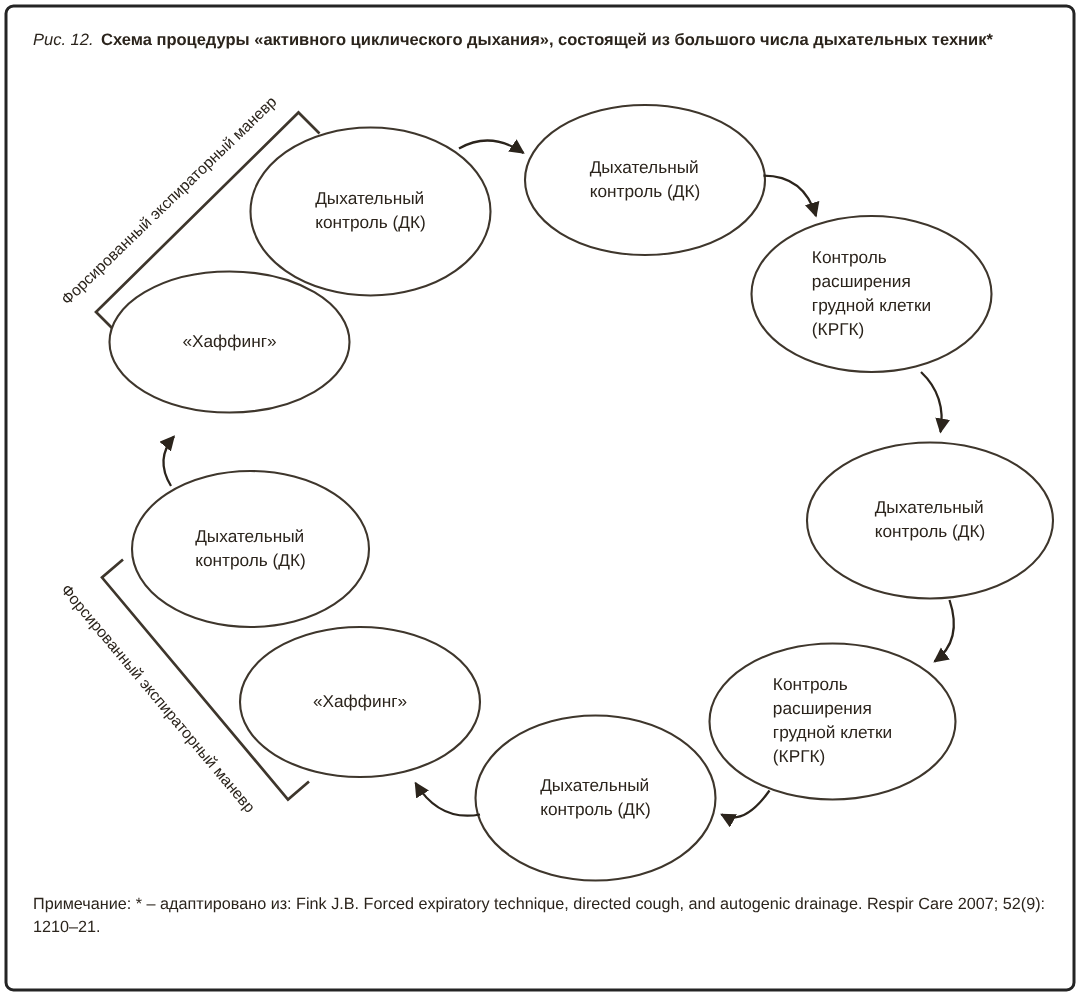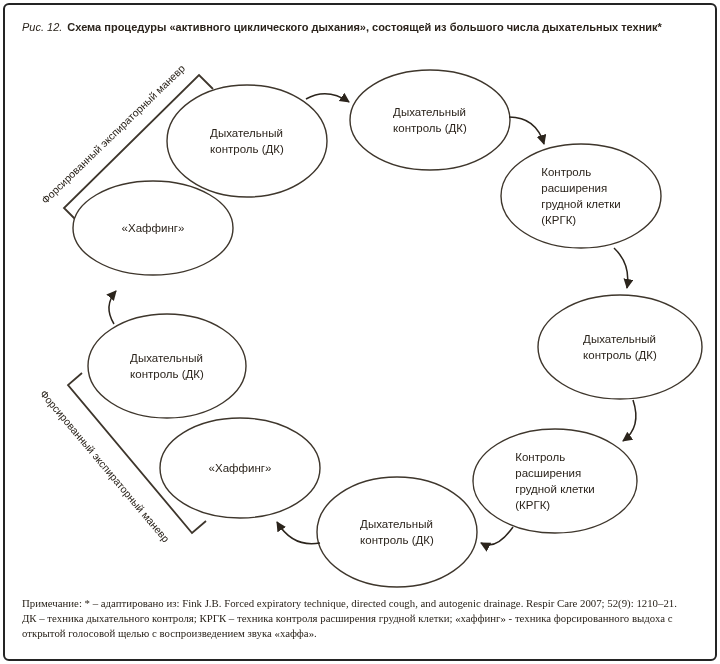--- a/index.html
+++ b/index.html
@@ -56,21 +56,20 @@
   .bracket-label.top { left: -2px; top: 128px; transform: rotate(-44deg); }
   .bracket-label.bottom { left: -10px; top: 460px; transform: rotate(50deg); }
   .notes {
     position: absolute;
     left: 22px;
     top: 596px;
     width: 692px;
     font-size: 10.8px;
     line-height: 15px;
     color: #2b241c;
-    font-family: Liberation Serif, serif;
   }
 </style>
 </head>
 <body>
 
 <div class="page">
   <div class="frame"></div>
 
   <div class="caption">
     <span class="fig-label">Рис. 12.</span><span class="fig-title">Схема процедуры «активного циклического дыхания», состоящей из большого числа дыхательных техник*</span>
@@ -128,15 +127,14 @@
   <div class="node-label" style="left:160px; top:426px;">«Хаффинг»</div>
   <div class="node-label" style="left:87px;  top:324px;">Дыхательный
 контроль (ДК)</div>
   <div class="node-label" style="left:73px;  top:186px;">«Хаффинг»</div>
 
   <div class="bracket-label top">Форсированный экспираторный маневр</div>
   <div class="bracket-label bottom">Форсированный экспираторный маневр</div>
 
   <div class="notes">
     <div>Примечание: * – адаптировано из: Fink J.B. Forced expiratory technique, directed cough, and autogenic drainage. Respir Care 2007; 52(9): 1210–21.</div>
-    <div>ДК – техника дыхательного контроля; КРГК – техника контроля расширения грудной клетки; «хаффинг» - техника форсированного выдоха с открытой голосовой щелью с воспроизведением звука «хаффа».</div>
   </div>
 </div>
 
 </body></html>

